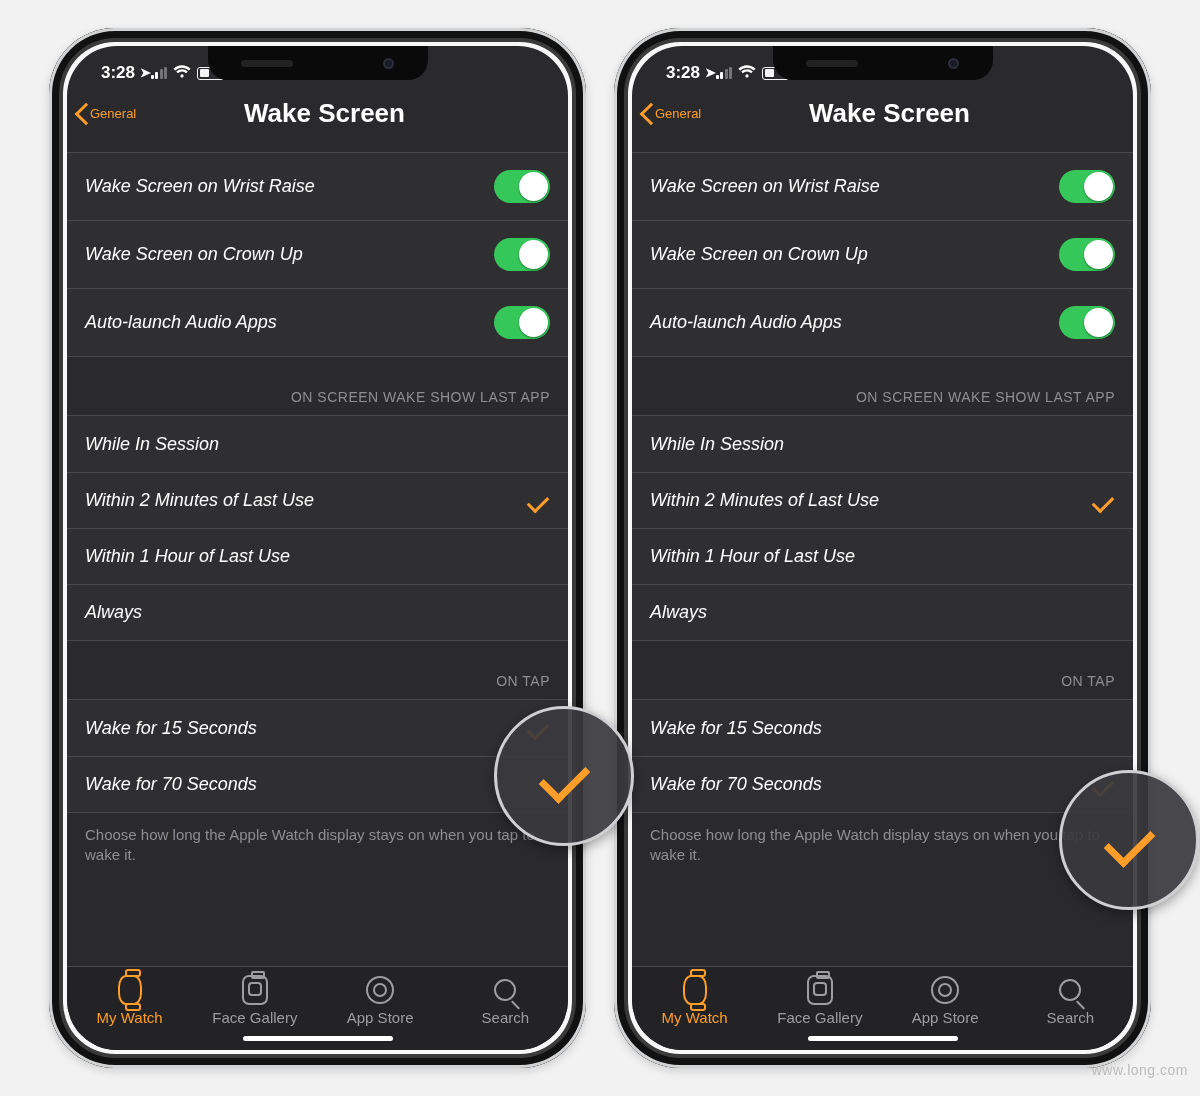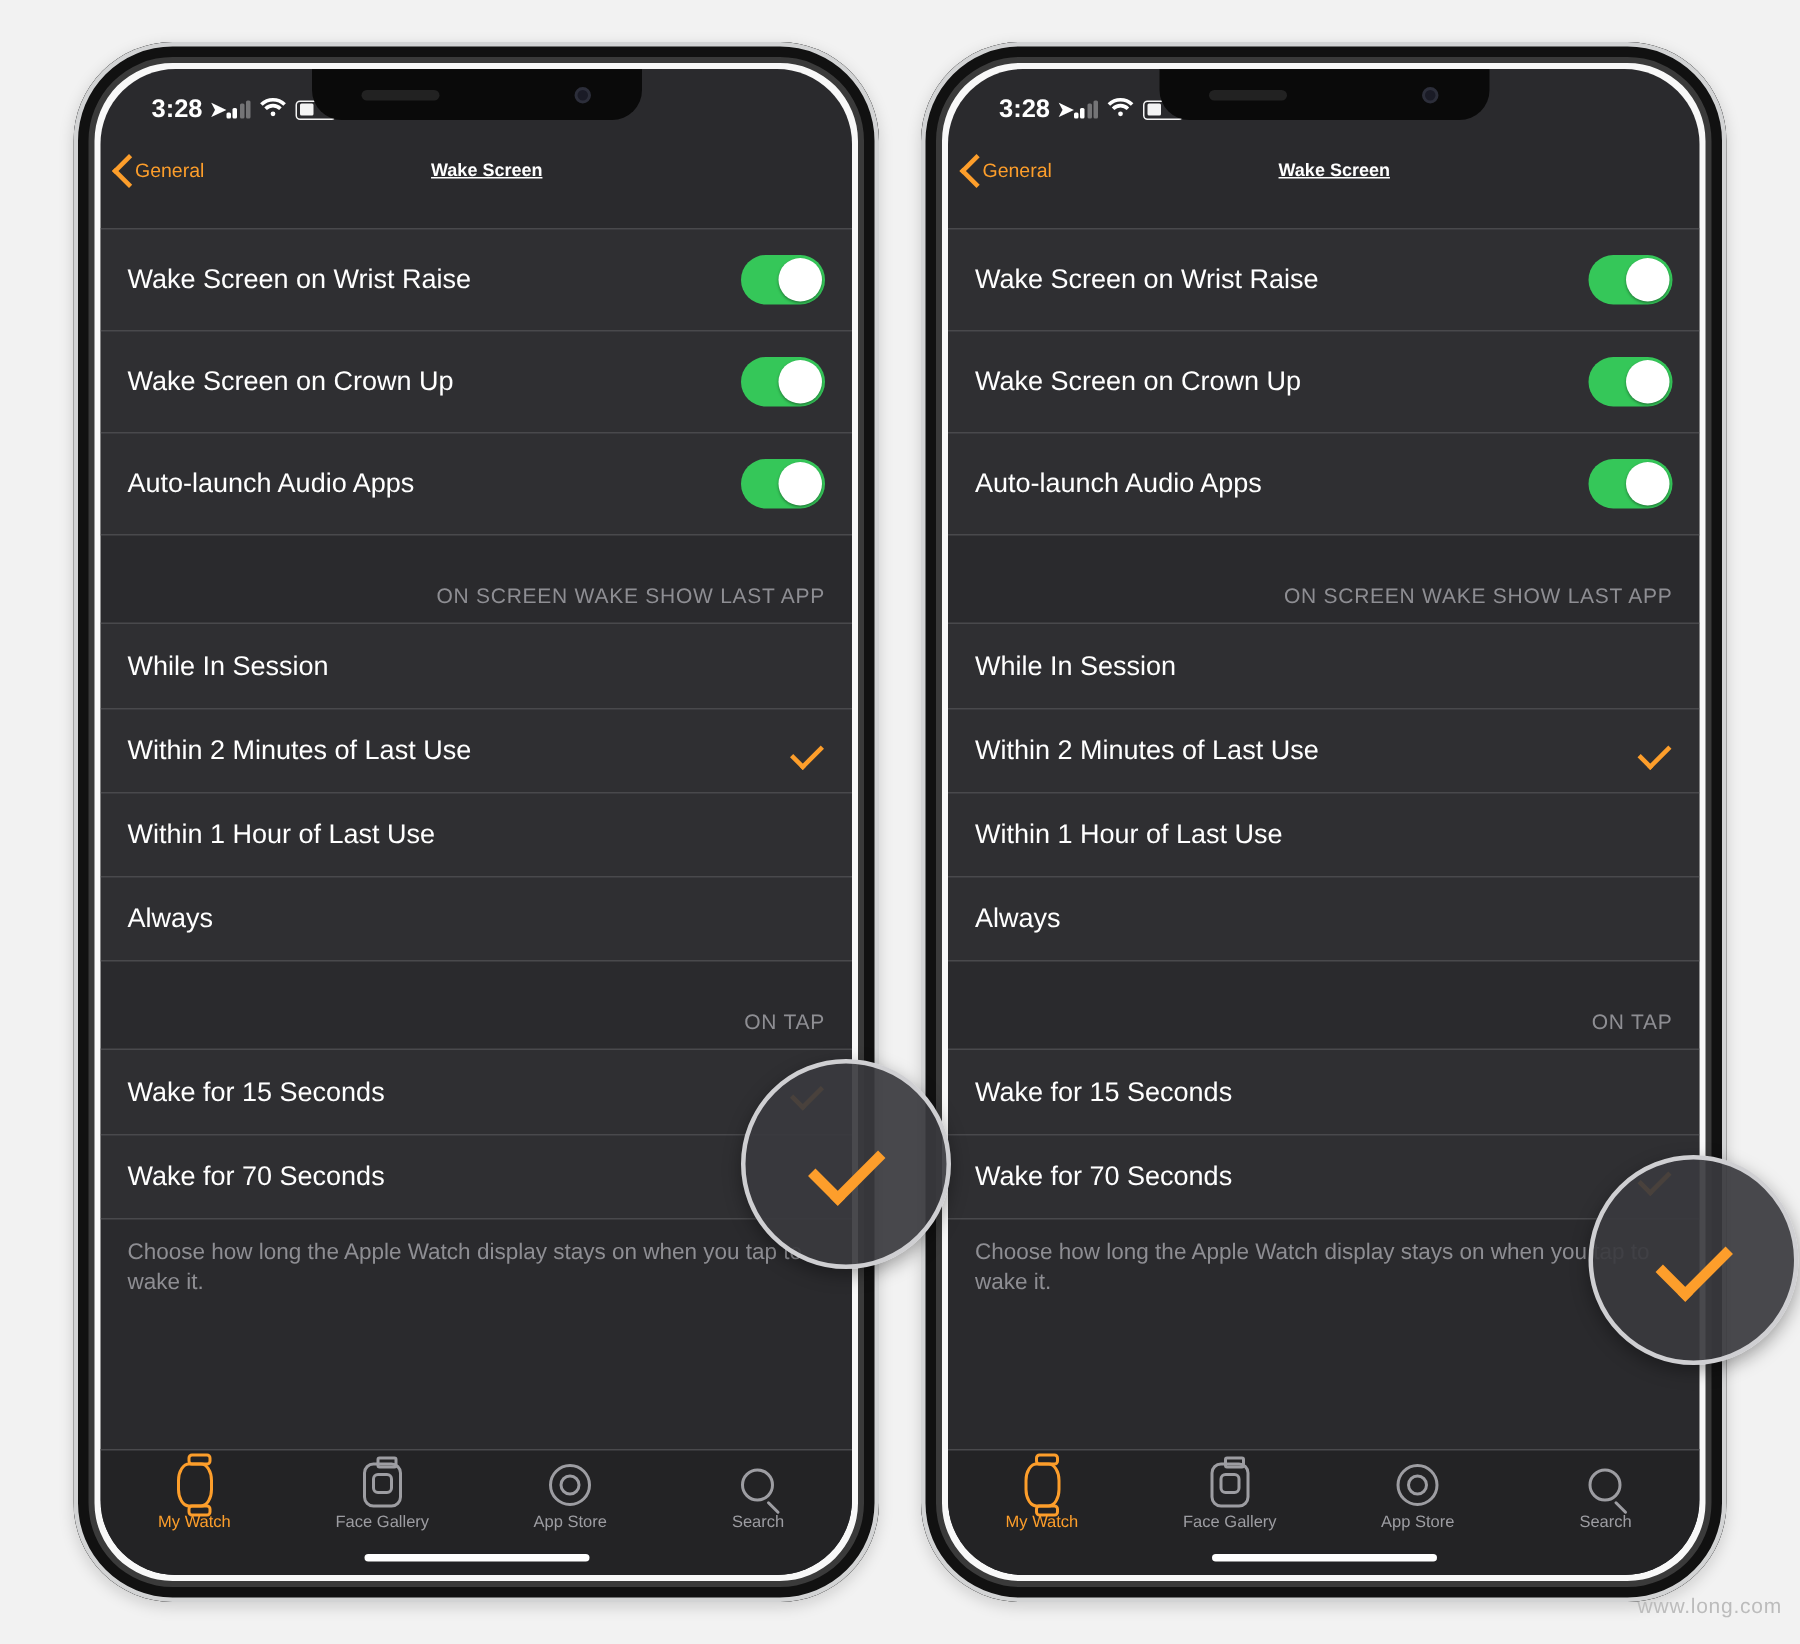--- a/index.html
+++ b/index.html
@@ -99,38 +99,38 @@
   .chev-l {
     width:13px; height:22px; display:inline-block; position:relative;
   }
   .chev-l::before{
     content:''; position:absolute; left:3px; top:4px;
     width:13px; height:13px; border-left:3px solid #fd9e2b; border-bottom:3px solid #fd9e2b;
     transform: rotate(45deg);
   }
   .title-center{
     position:absolute; left:14px; right:0; text-align:center;
-    color:#fff; font-size:12px; font-weight:600;
+    color:#fff; font-size:26px; font-weight:600;
     pointer-events:none;
-    text-decoration:underline;
   }
   .content { flex:1; overflow:hidden; }
   .section { background:#2f2f32; border-top: .5px solid #49494c; border-bottom:.5px solid #49494c; }
   .section.first { margin-top: 16px; }
   .group-header{
     color:#8e8e93; font-size:14px; letter-spacing:.5px;
     padding: 32px 18px 10px;
     text-align: right;
   }
   .row {
     display:flex; align-items:center; justify-content:space-between;
     padding: 17px 18px 17px 18px;
     color:#fff; font-size:18px; font-weight:400;
     position:relative;
     min-height: 56px;
+    font-style: italic;
   }
   .row + .row { border-top: .5px solid #49494c; }
   .toggle {
     width:56px; height:33px; border-radius:17px; position:relative;
   }
   .toggle.on { background:#35c759; }
   .toggle .knob{
     position:absolute; width:29px; height:29px; background:#fff; border-radius:50%;
     top:2px; right:2px; box-shadow:0 1px 2px rgba(0,0,0,.4);
   }
@@ -147,21 +147,21 @@
     padding: 12px 18px 0;
   }
   .tabbar{
     height:84px;
     border-top:.5px solid #49494c;
     background:#232325;
     display:flex; justify-content:space-around;
     padding-top: 8px;
     position:relative;
   }
-  .tab { display:flex; flex-direction:column; align-items:center; gap:4px; color:#9d9da2; font-size:11px; width:25%;}
+  .tab { display:flex; flex-direction:column; align-items:center; gap:4px; color:#9d9da2; font-size:15px; width:25%;}
   .tab.active { color:#fd9e2b; }
   .tab .icon-wrap { height:30px; display:flex; align-items:center; justify-content:center;}
   .home-ind { position:absolute; bottom:9px; left:50%; transform:translateX(-50%); width:150px; height:5px; background:#fff; border-radius:3px;}
   .mag-circle{
     position:absolute;
     width:140px; height:140px;
     border:3px solid #cfcfd2;
     border-radius:50%;
     background: rgba(58,58,62,.92);
     box-shadow: 0 4px 12px rgba(0,0,0,.35);

